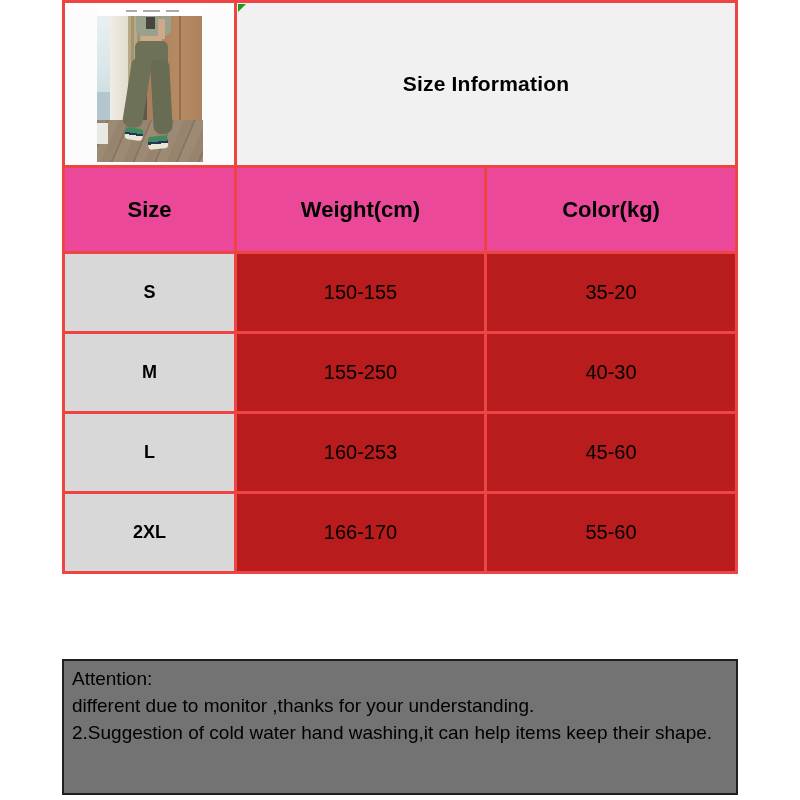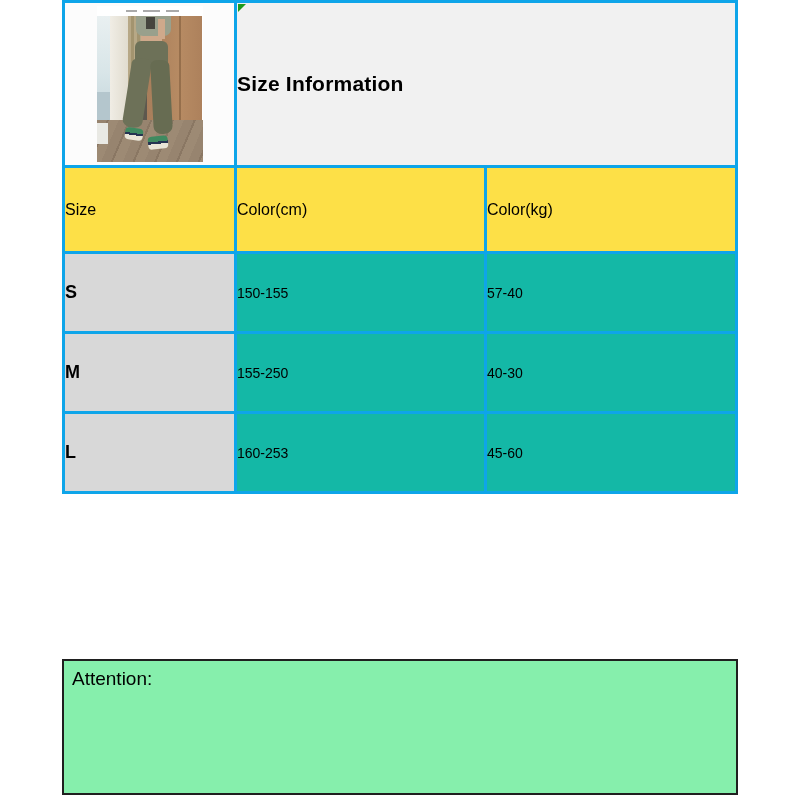--- a/index.html
+++ b/index.html
@@ -6,42 +6,42 @@
   .sheet {
     position:relative; width:800px; height:800px; background:#ffffff;
     font-family:"Liberation Sans", sans-serif; color:#000; overflow:hidden;
   }
 
   
   table.size-table {
     position:absolute; left:62px; top:0; width:676px;
     border-collapse:collapse; table-layout:fixed;
   }
-  .size-table td, .size-table th { border:3px solid #0ea5e9; padding:0; text-align:left; vertical-align:middle; }
+  .size-table td, .size-table th { border:3px solid #ef4444; padding:0; text-align:center; vertical-align:middle; }
   .col-size   { width:172px; }
   .col-height { width:250px; }
   .col-weight { width:251px; }
 
   td.photo-cell { background:#fcfcfc; height:162px; }
   td.title-cell { background:#f1f1f1; position:relative; }
   .page-title { font-size:21px; font-weight:bold; letter-spacing:0.2px; }
   .corner-triangle {
     position:absolute; left:1px; top:1px; width:0; height:0;
     border-top:8px solid #1d9b1d; border-right:8px solid transparent;
   }
 
-  tr.header-row th { background:#fde047; height:83px; font-size:16px; font-weight:normal; }
+  tr.header-row th { background:#ec4899; height:83px; font-size:22px; font-weight:bold; }
   th.size-head { font-size:30px; }
   th.size-col  { background:#d8d8d8; font-size:18px; font-weight:bold; height:77px; }
-  td.value-cell { background:#14b8a6; font-size:14px; font-weight:normal; }
+  td.value-cell { background:#b91c1c; font-size:20px; font-weight:normal; }
 
   
   .attention-box {
     position:absolute; left:62px; top:659px; width:676px; height:136px;
-    box-sizing:border-box; border:2.5px solid #1f1f1f; background:#86efac;
+    box-sizing:border-box; border:2.5px solid #1f1f1f; background:#737373;
     padding:4px 8px; font-size:19px; line-height:27px; font-weight:normal;
   }
 
   
   .photo { position:relative; width:106px; height:156px; margin:0 auto; background:#fff; overflow:hidden; }
   .photo * { position:absolute; }
   .ph-topbar { left:0; top:0; width:100%; height:10px; background:#fff; z-index:6; }
   .ph-dash { top:4px; height:2px; background:#aaa; }
   .d1 { left:28%; width:10%; } .d2 { left:44%; width:16%; } .d3 { left:66%; width:12%; }
   .ph-scene { left:0; top:10px; width:100%; height:146px; }
@@ -108,39 +108,46 @@
           </div>
         </td>
         <td class="title-cell" colspan="2">
           <span class="corner-triangle"></span>
           <div class="page-title">Size Information</div>
         </td>
       </tr>
 
       <tr class="header-row">
         <th class="size-head">Size</th>
-        <th>Color(cm)</th>
+        <th>Weight(cm)</th>
         <th>Color(kg)</th>
       </tr>
 
       <tr>
         <th class="size-col">S</th>
         <td class="value-cell">150-155</td>
-        <td class="value-cell">57-40</td>
+        <td class="value-cell">35-20</td>
       </tr>
       <tr>
         <th class="size-col">M</th>
         <td class="value-cell">155-250</td>
         <td class="value-cell">40-30</td>
       </tr>
       <tr>
         <th class="size-col">L</th>
         <td class="value-cell">160-253</td>
         <td class="value-cell">45-60</td>
       </tr>
+      <tr>
+        <th class="size-col">2XL</th>
+        <td class="value-cell">166-170</td>
+        <td class="value-cell">55-60</td>
+      </tr>
     </tbody>
   </table>
 
   <div class="attention-box">
     <div>Attention:</div>
+    <div>different due to monitor ,thanks for your understanding.</div>
+    <div>2.Suggestion of cold water hand washing,it can help items keep their shape.</div>
   </div>
 
 </div>
 
 </body></html>

